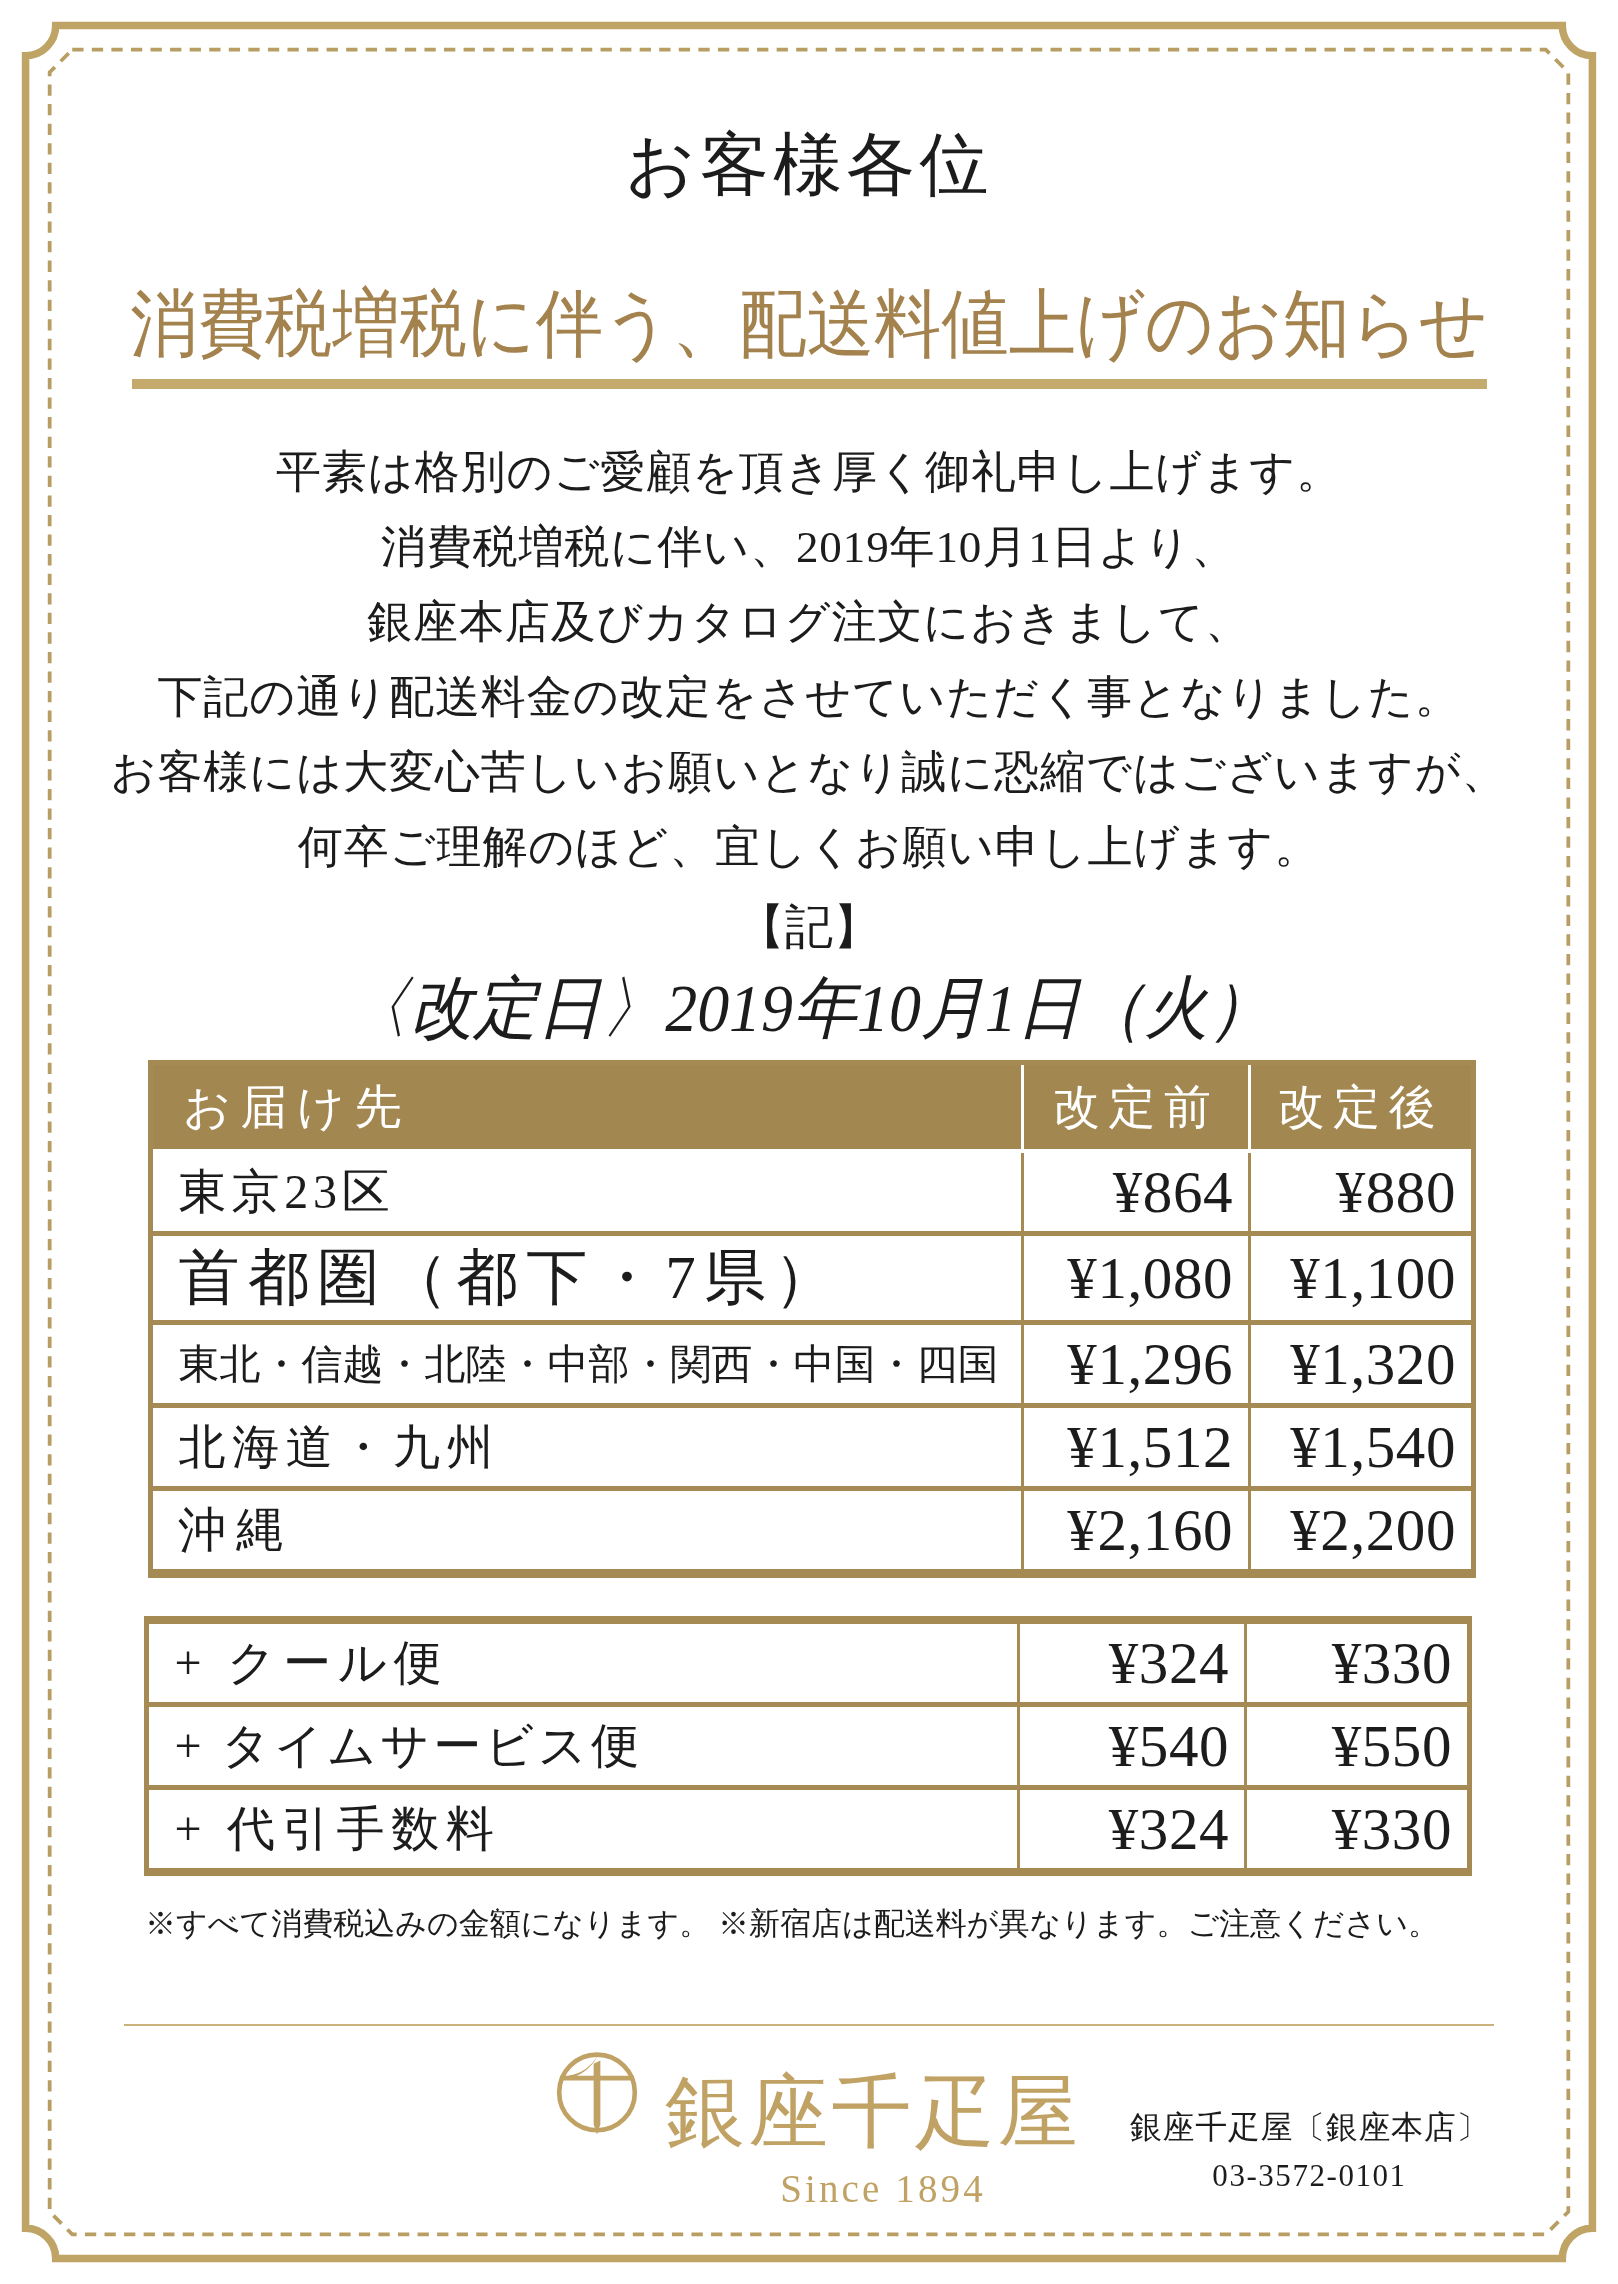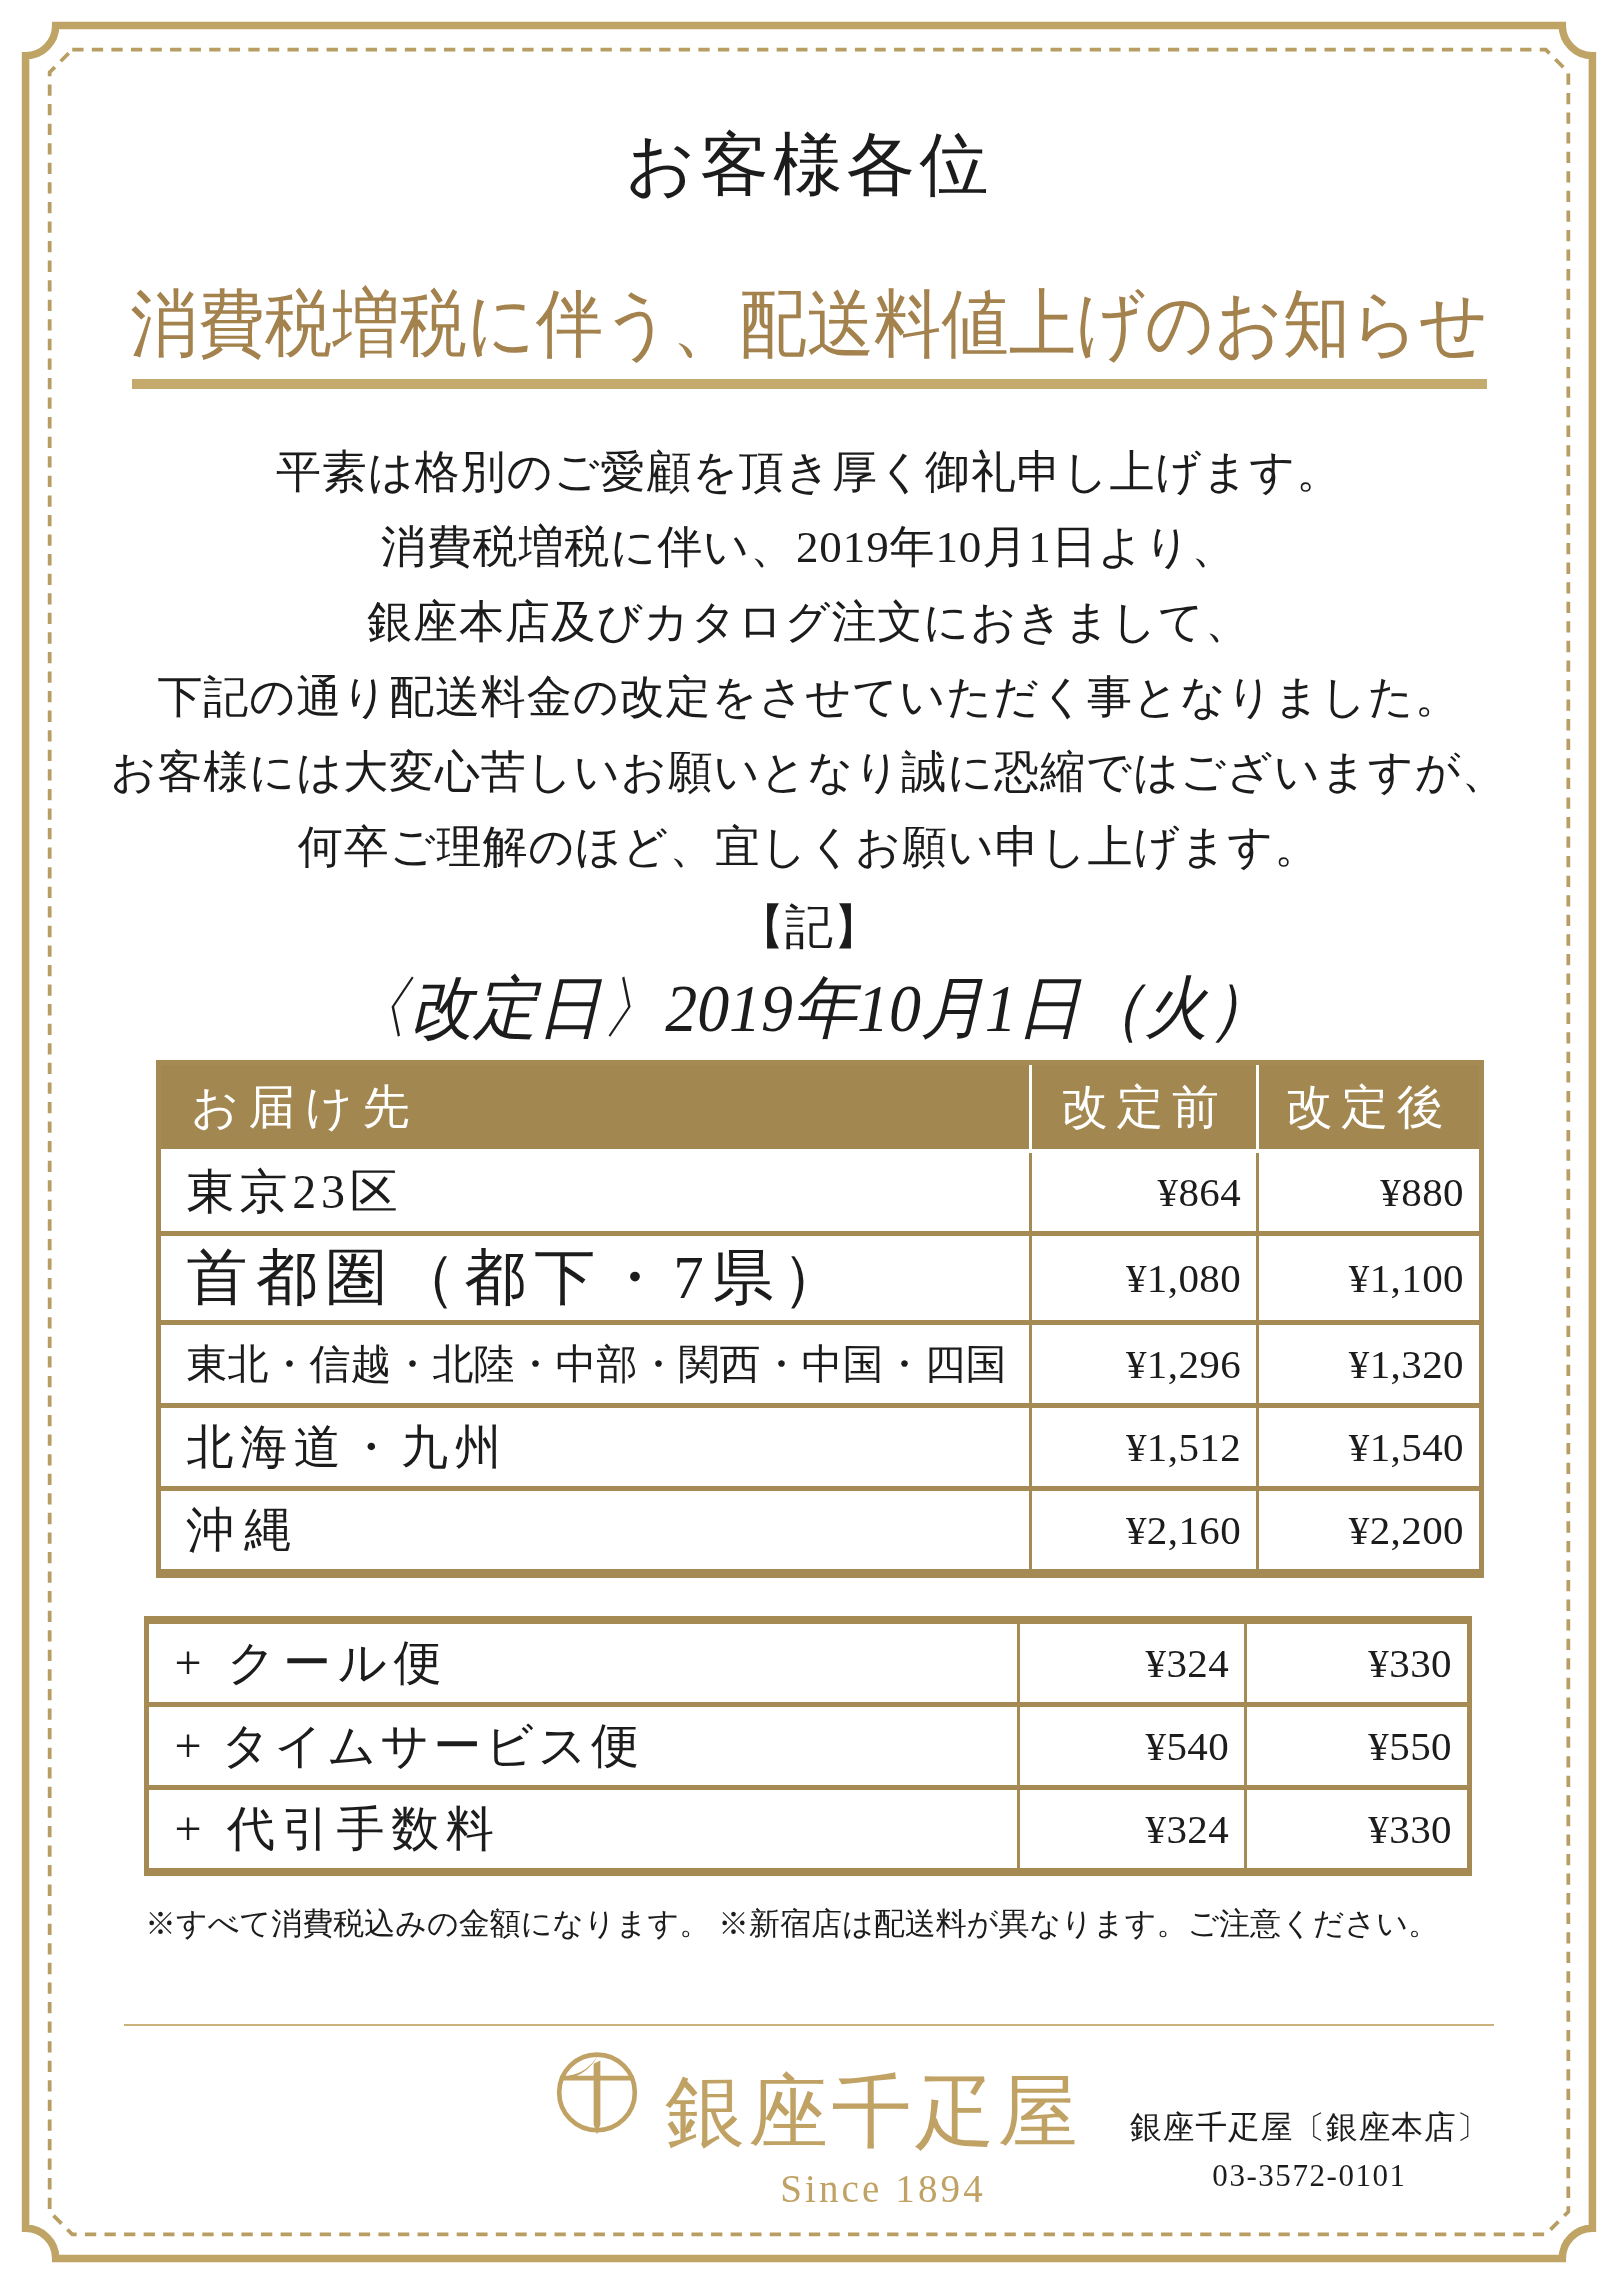--- a/index.html
+++ b/index.html
@@ -21,29 +21,29 @@
   .title-underline{top:379px;left:132px;width:1355px;height:9.8px;background:#c4ab6d;}
 
   
   .body-text{top:435px;font-size:45px;line-height:75px;letter-spacing:.02em;}
   .record-mark{top:897px;font-size:48px;line-height:59px;}
   .revision{top:963px;font-size:68px;white-space:nowrap;font-style:italic;}
   .revision>span{display:inline-block;transform:scaleX(.94);transform-origin:center;}
 
   
   table{border-collapse:collapse;table-layout:fixed;width:1328px;background:#fff;}
-  #table1{left:156px;top:1060px;border:5.3px solid #a58b53;border-bottom-width:9px;}
+  #table1{left:148px;top:1060px;border:5.3px solid #a58b53;border-bottom-width:9px;}
   #table2{left:144px;top:1616px;border:5.3px solid #a58b53;border-top-width:8.3px;border-bottom-width:8.3px;}
   col.c1{width:869px;}col.c2{width:226px;}col.c3{width:223px;}
   th{background:#a28850;color:#ffffff;height:84px;font-weight:normal;
      font-size:47px;letter-spacing:.2em;text-align:left;padding:0 0 0 30px;}
   th.num{text-align:center;padding:0;letter-spacing:.18em;border-left:3.8px solid #ffffff;}
   td{height:76px;font-size:48px;background:#fff;}
   td.label{padding-left:25.6px;white-space:nowrap;}
-  td.price{text-align:right;padding-right:15px;font-size:41px;letter-spacing:.01em;border-left:3.8px solid #a58b53;}
+  td.price{text-align:right;padding-right:15px;font-size:59px;letter-spacing:.01em;border-left:3.8px solid #a58b53;}
   tbody tr+tr td{border-top:5.3px solid #a58b53;}
   #table1 tbody tr:first-child td{border-top:4.5px solid #ffffff;}
   tr.r0 td.label{letter-spacing:.1em;}
   tr.r1 td.label{letter-spacing:.14em;font-size:61px;}
   tr.r2 td.label{font-size:41px;letter-spacing:0;}
   tr.r3 td.label{letter-spacing:.14em;font-size:47px;}
   tr.r4 td.label{letter-spacing:.2em;}
   tr.s0 td.label,tr.s2 td.label{letter-spacing:.14em;}
   tr.s1 td.label{letter-spacing:.08em;}
 

